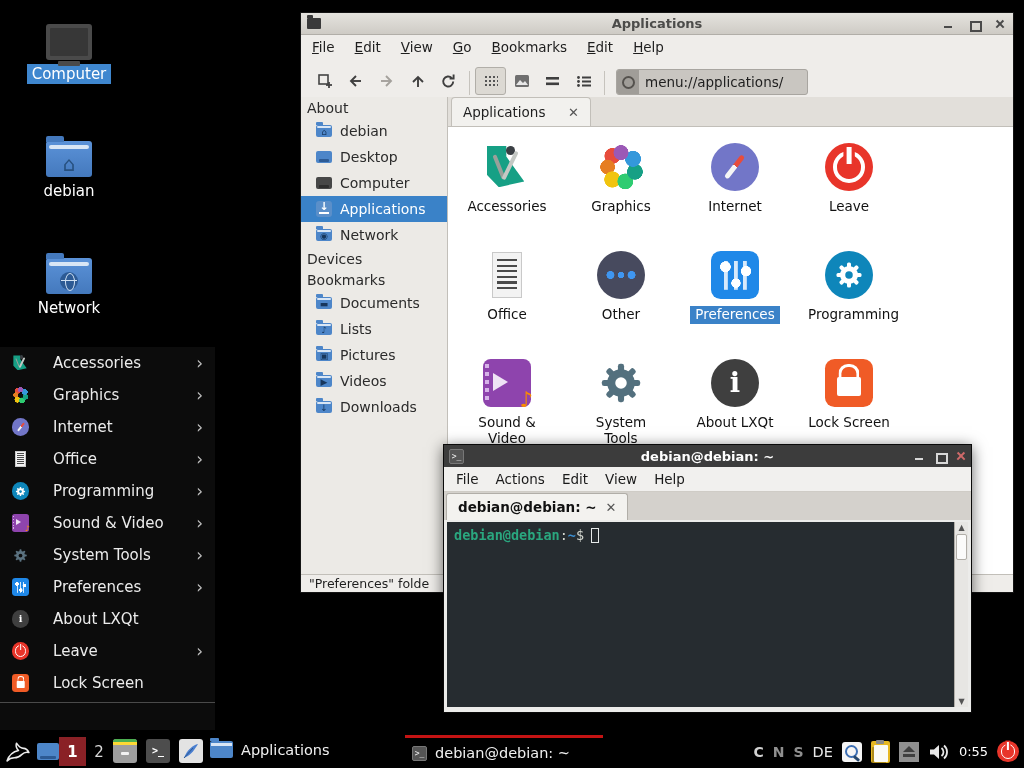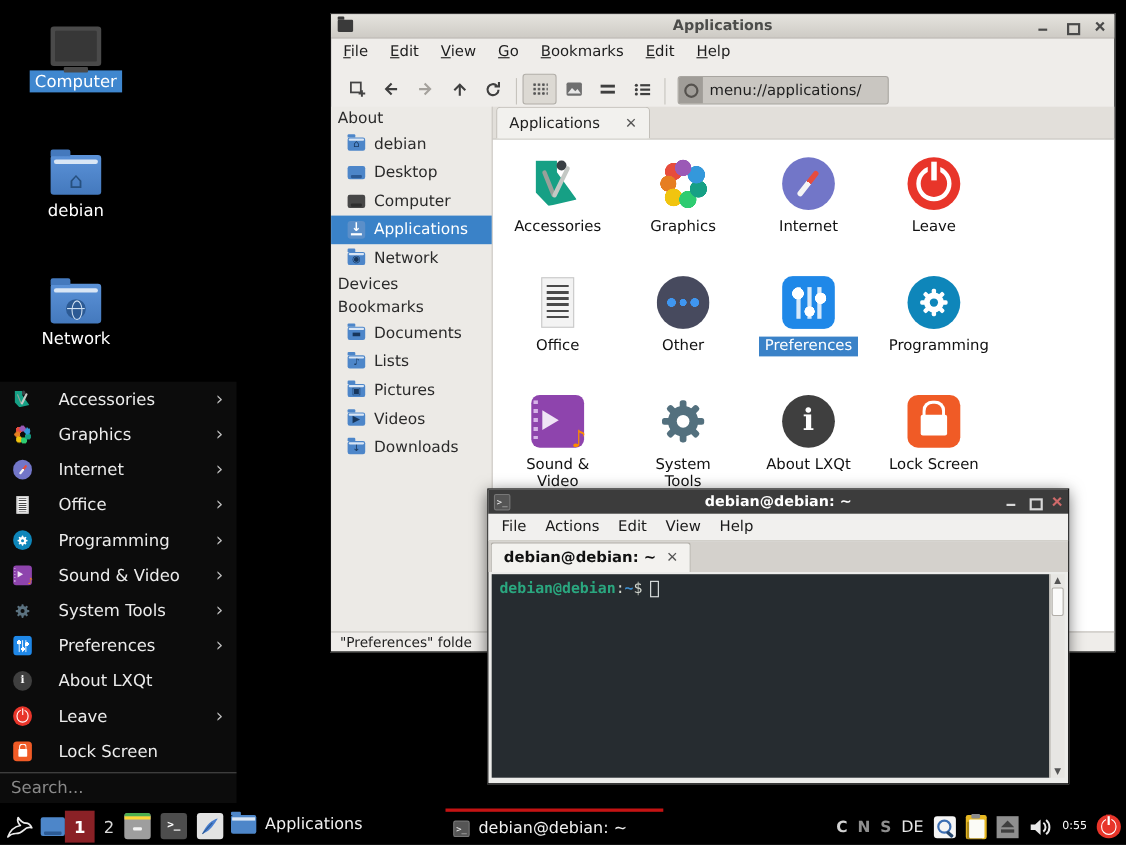--- a/index.html
+++ b/index.html
@@ -183,21 +183,21 @@
   .task-label { color:#f0f0f0; font-size:14.5px; margin-left:8px; white-space:nowrap; }
   .task-folder { width:23px; height:17px; background:#4d86c9; border-radius:2px; position:relative; flex:none; }
   .task-folder::before { content:""; position:absolute; top:-3px; left:0; width:9px; height:3px; background:#4d86c9; border-radius:1px 1px 0 0; }
   .task-folder::after { content:""; position:absolute; top:2px; left:1px; right:1px; height:3px; background:#d9e6f5; }
   .task-term { left:405px; top:0; width:198px; height:33px; padding-top:3px; }
   .task-term::before { content:""; position:absolute; top:0; left:0; right:0; height:3px; background:#c41313; }
   .tray { position:absolute; right:5px; top:0; height:33px; display:flex; align-items:center; gap:9px; }
   .kbd-ind { font-size:14px; font-weight:bold; letter-spacing:0; }
   .ind-c { color:#d2d2d2; } .ind-n, .ind-s { color:#8f8f8f; }
   .layout { color:#e8e8e8; font-size:14.5px; }
-  .clock { color:#fff; font-size:10px; }
+  .clock { color:#fff; font-size:13px; }
   .tray-shot { width:20px; height:20px; background:#f5f5f5; border-radius:3px; position:relative; }
   .tray-shot::before { content:""; position:absolute; left:3px; top:3px; width:9px; height:9px; border:2.5px solid #3d6fb4; border-radius:50%; }
   .tray-shot::after { content:""; position:absolute; right:2px; bottom:2px; width:7px; height:3px; background:#26476e; transform:rotate(40deg); border-radius:1px; }
   .tray-clip { width:19px; height:22px; background:#e7b822; border-radius:2px; position:relative; }
   .tray-clip::before { content:""; position:absolute; left:3px; top:4px; right:2px; bottom:1px; background:#fbfbf6; border-radius:1px; box-shadow:-2px 2px 0 rgba(0,0,0,.25); }
   .tray-clip::after { content:""; position:absolute; left:5px; top:-1px; width:8px; height:4px; background:#8a8a8a; border-radius:1px; }
   .tray-eject { width:20px; height:20px; background:#8f8f8f; display:flex; flex-direction:column; align-items:center; justify-content:center; gap:2px; }
   .tray-eject .tri { width:0; height:0; border-left:6px solid transparent; border-right:6px solid transparent; border-bottom:6px solid #3f3f3f; }
   .tray-eject .bar { width:12px; height:2.5px; background:#3f3f3f; }
   .tray-power { font-size:7.3px; }
@@ -300,21 +300,20 @@
     <span class="mlabel">Leave</span>
       <span class="chev">›</span>
   </div>
   <div class="menu-item">
     <div class="app-icon sm ai-lock">
         <i></i>
       </div>
     <span class="mlabel">Lock Screen</span>
   </div>
   <div class="menu-sep"></div>
-  <div class="menu-search">Search...</div>
 </div>
 
 <div class="fm">
   <div class="fm-titlebar">
     <div class="tb-foldericon"></div>
     <div class="fm-title">Applications</div>
     <div class="fm-controls">
       <span class="wc wc-min"></span>
       <span class="wc wc-max"></span>
       <span class="wc wc-close"></span>

